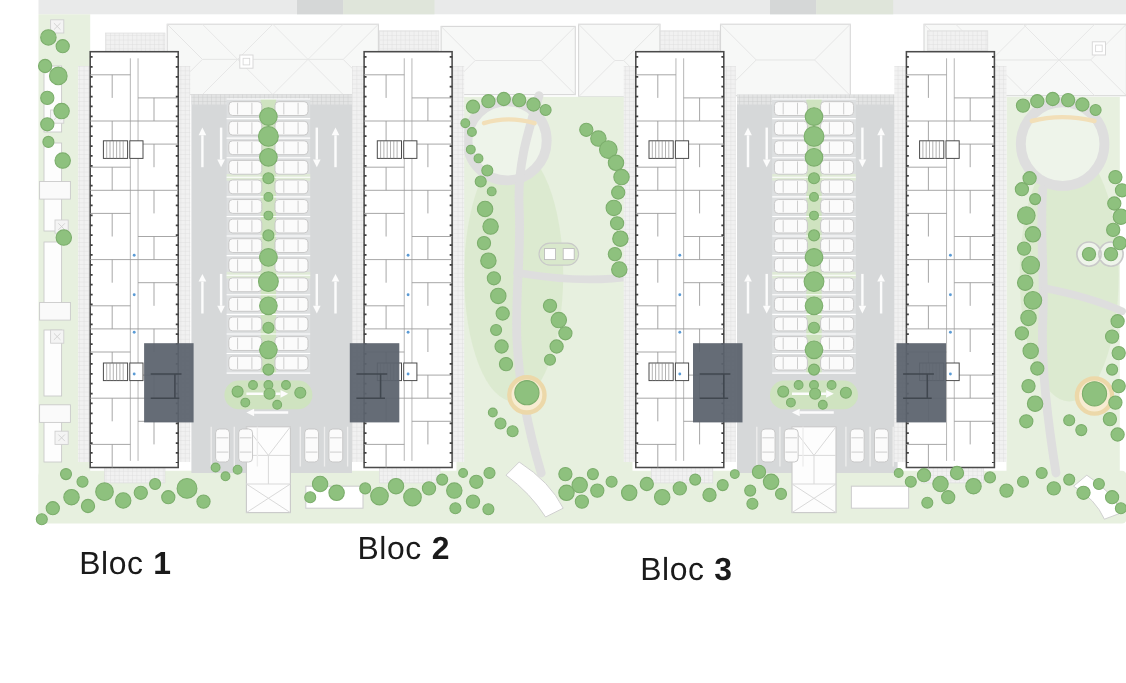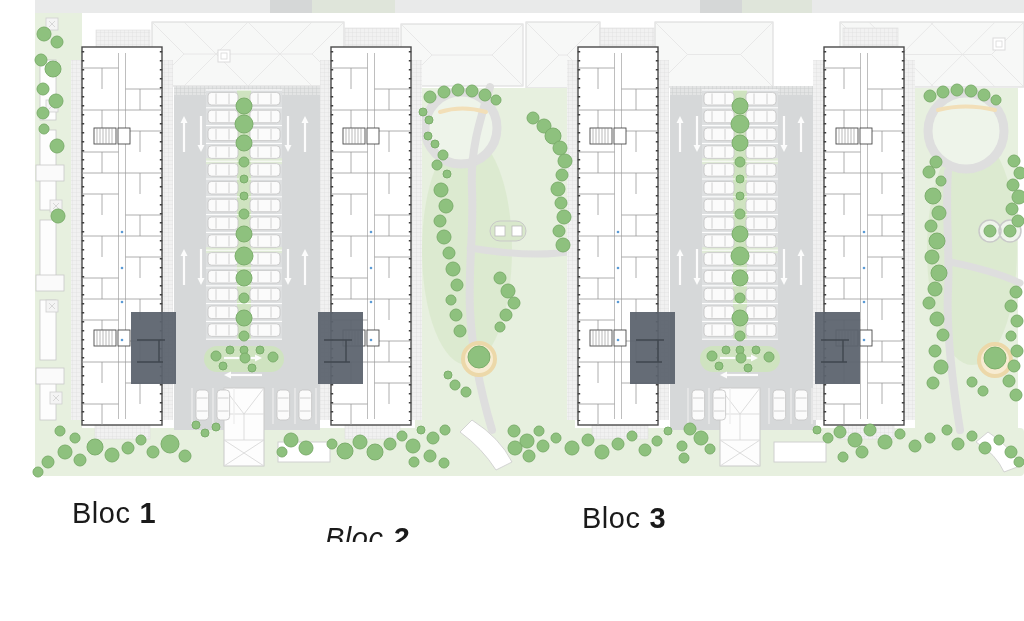--- a/index.html
+++ b/index.html
@@ -623,19 +623,19 @@
         <circle cx="1011" cy="452" r="6" fill="#8ec17e" stroke="#7cae6c" stroke-width="1"></circle>
         <circle cx="1019" cy="462" r="5" fill="#8ec17e" stroke="#7cae6c" stroke-width="1"></circle>
         <circle cx="862" cy="452" r="6" fill="#8ec17e" stroke="#7cae6c" stroke-width="1"></circle>
         <circle cx="843" cy="457" r="5" fill="#8ec17e" stroke="#7cae6c" stroke-width="1"></circle>
       </g>
   </svg>
 
   <div class="bloc-label" id="lbl-0" style="left: 114px; top: 497px;">
     <span class="w">Bloc</span><span class="n">1</span>
   </div>
-  <div class="bloc-label" id="lbl-1" style="left: 367px; top: 522px; font-style: italic;">
+  <div class="bloc-label" id="lbl-1" style="left: 367px; top: 483px;">
     <span class="w">Bloc</span><span class="n">2</span>
   </div>
   <div class="bloc-label" id="lbl-2" style="left: 624px; top: 502px; text-align: right;">
     <span class="w">Bloc</span><span class="n">3</span>
   </div>
 </div>
 
 </body></html>

